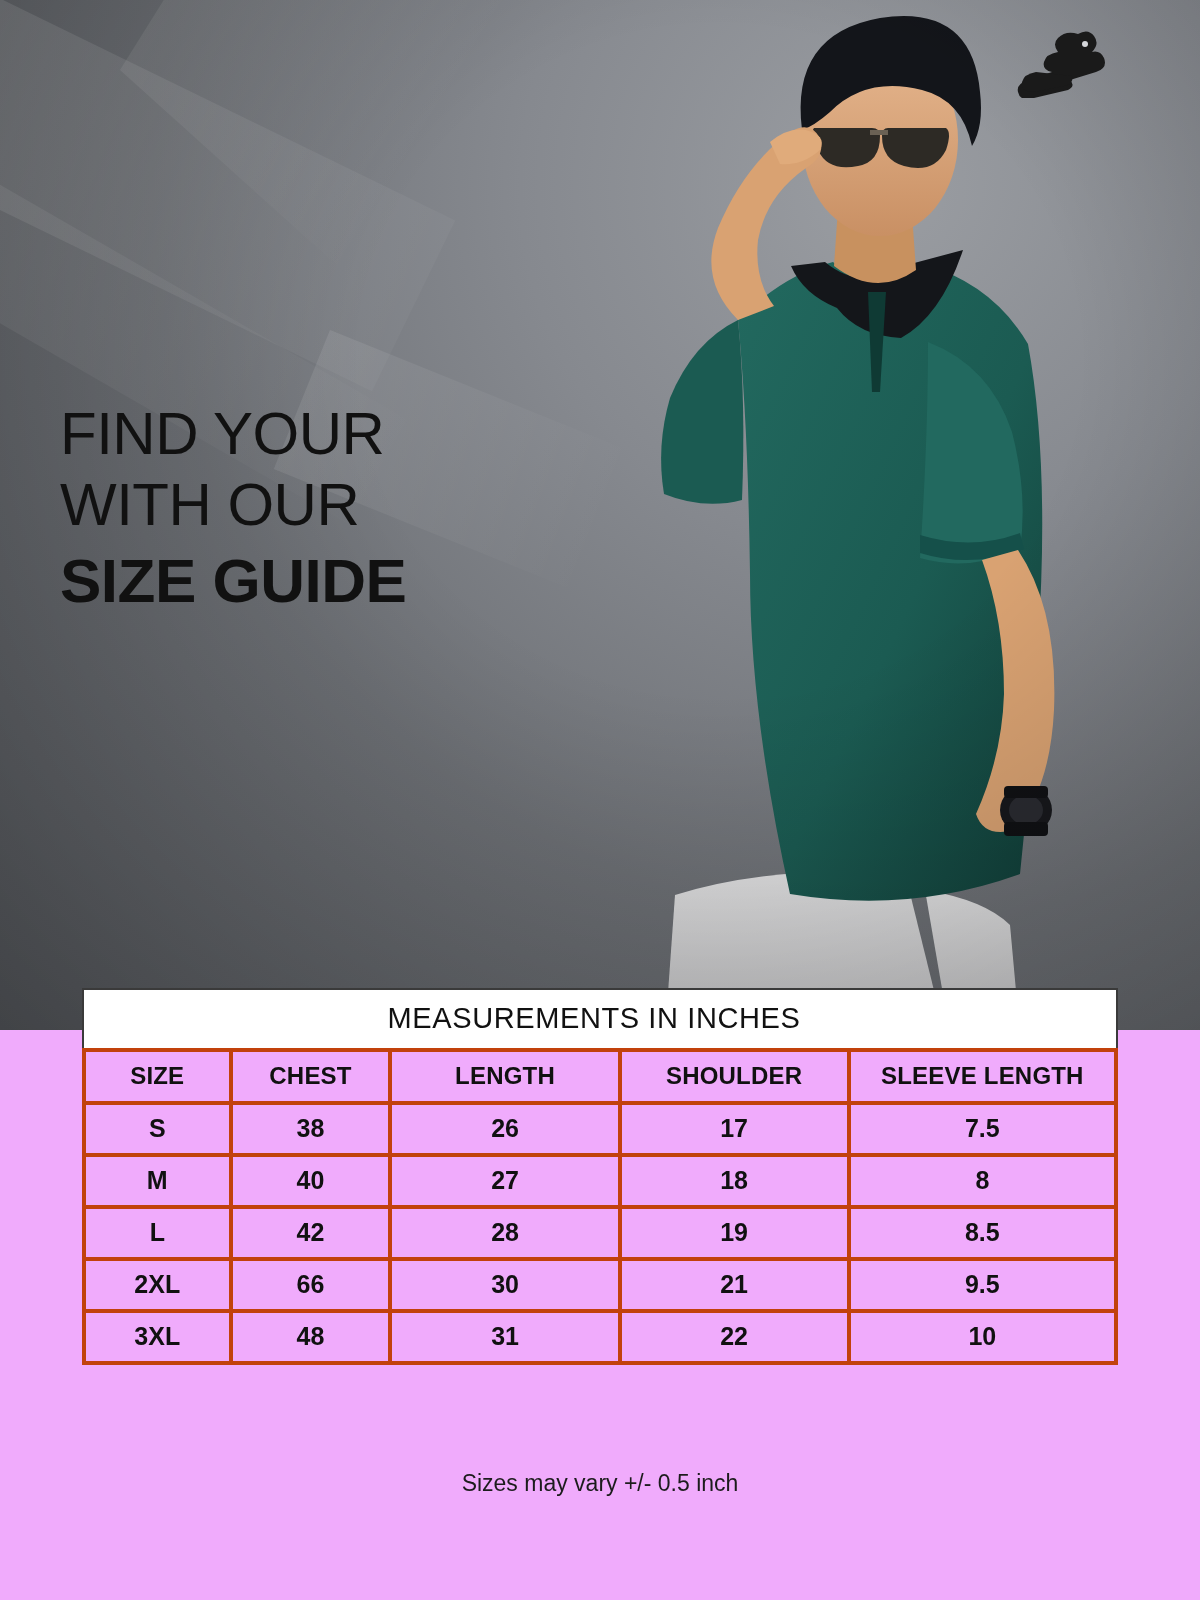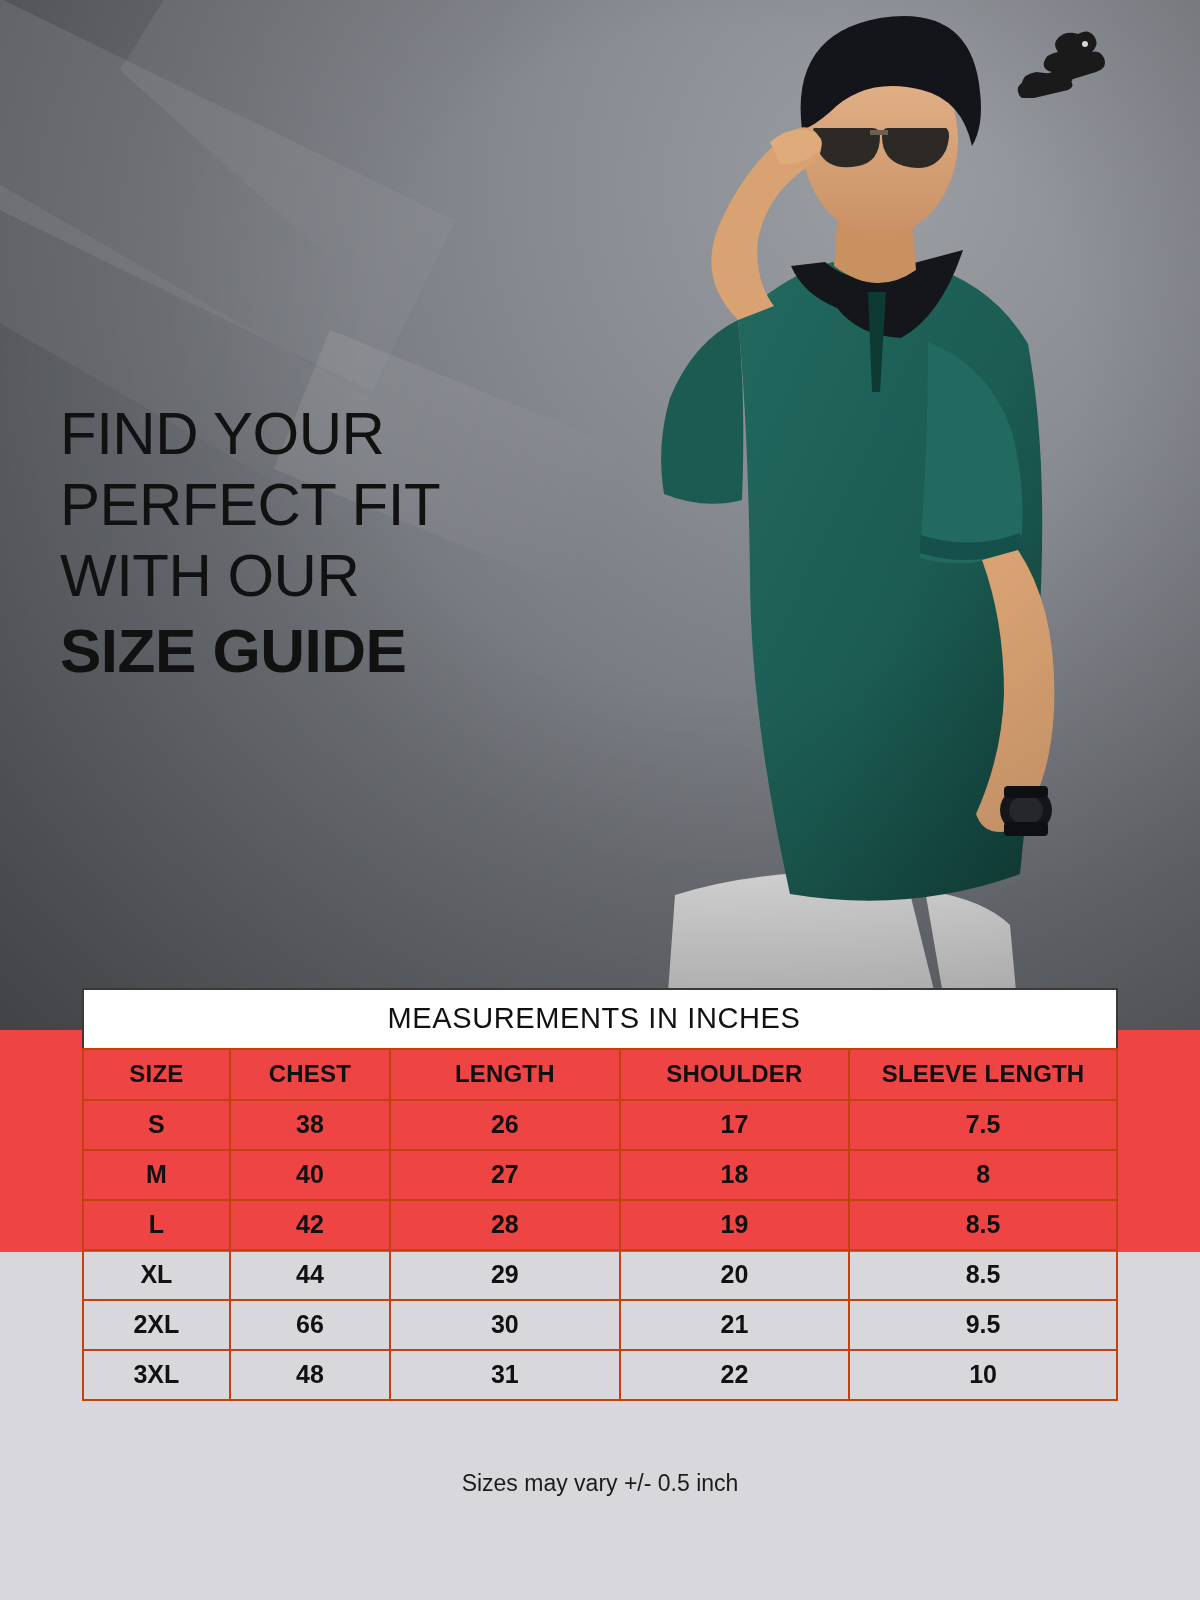--- a/index.html
+++ b/index.html
@@ -4,22 +4,22 @@
 <style>
   * { box-sizing: border-box; margin: 0; padding: 0; }
   html, body {
     width: 1200px; height: 1600px;
     font-family: "Liberation Sans", sans-serif;
     background: #d8d8dc;
     overflow: hidden;
   }
   .page {
     position: relative;
-    width: 1200px; height: 1252px;
-    background: #ef4444;
+    width: 1200px; height: 1600px;
+    background: #f0abfc;
   }
 
   
   .hero {
     position: absolute;
     left: 0; top: 0;
     width: 1200px; height: 1030px;
     overflow: hidden;
     background:
       radial-gradient(circle at 74% 18%, #9a9da2 0%, #86898f 30%, #6e7176 60%, #5d6065 100%);
@@ -109,21 +109,21 @@
     border: 2px solid #3a3a3a;
     border-bottom: none;
   }
   table.size-table {
     width: 100%;
     border-collapse: collapse;
     table-layout: fixed;
   }
   table.size-table th,
   table.size-table td {
-    border: 2px solid #c2410c;
+    border: 4px solid #c2410c;
     text-align: center;
     color: #111;
     background: transparent;
     margin-top: 13px;
   }
   table.size-table thead th {
     font-size: 24px;
     font-weight: 700;
     padding: 10px 2px 11px 2px;
     letter-spacing: 0.2px;
@@ -223,21 +223,20 @@
     <div class="vignette"></div>
 
     <svg class="logo" viewBox="0 0 92 70">
       <path d="M62 6 q 10 -6 16 2 q 6 8 -2 16 q 8 -2 12 6 q 4 10 -8 14 l -26 8 q 6 6 -2 10 l -34 8 q -14 4 -16 -6 q -2 -8 10 -12 l 24 -8 q -10 -2 -8 -10 q 2 -8 14 -10 q -6 -8 0 -14 q 8 -8 20 -4 z" fill="#1a1a1a"></path>
       <path d="M20 44 q -12 2 -14 10 q -2 10 12 10 l 30 -6 q 10 -2 8 -10 z" fill="#1a1a1a"></path>
       <circle cx="69" cy="16" r="3" fill="#d5d6da"></circle>
     </svg>
 
     <div class="headline">
       <span class="l">FIND YOUR</span>
-      <span class="l">PERFECT FIT</span>
       <span class="l">WITH OUR</span>
       <span class="bold">SIZE GUIDE</span>
     </div>
   </div>
 
   <div class="table-wrap">
     <div class="table-title">MEASUREMENTS IN INCHES</div>
     <table class="size-table">
       <colgroup>
         <col class="col-size">
@@ -271,27 +270,20 @@
           <td>8</td>
         </tr>
         <tr>
           <td>L</td>
           <td>42</td>
           <td>28</td>
           <td>19</td>
           <td>8.5</td>
         </tr>
         <tr>
-          <td>XL</td>
-          <td>44</td>
-          <td>29</td>
-          <td>20</td>
-          <td>8.5</td>
-        </tr>
-        <tr>
           <td>2XL</td>
           <td>66</td>
           <td>30</td>
           <td>21</td>
           <td>9.5</td>
         </tr>
         <tr>
           <td>3XL</td>
           <td>48</td>
           <td>31</td>

